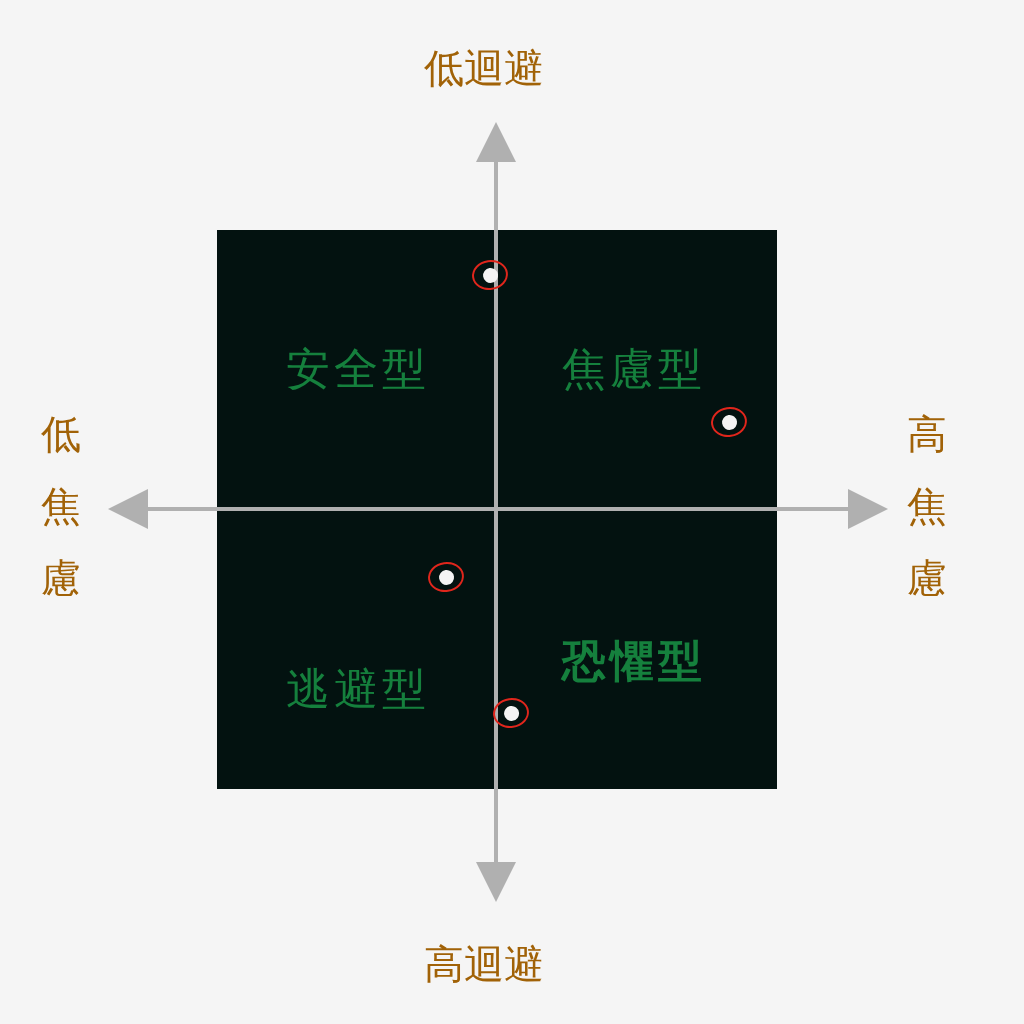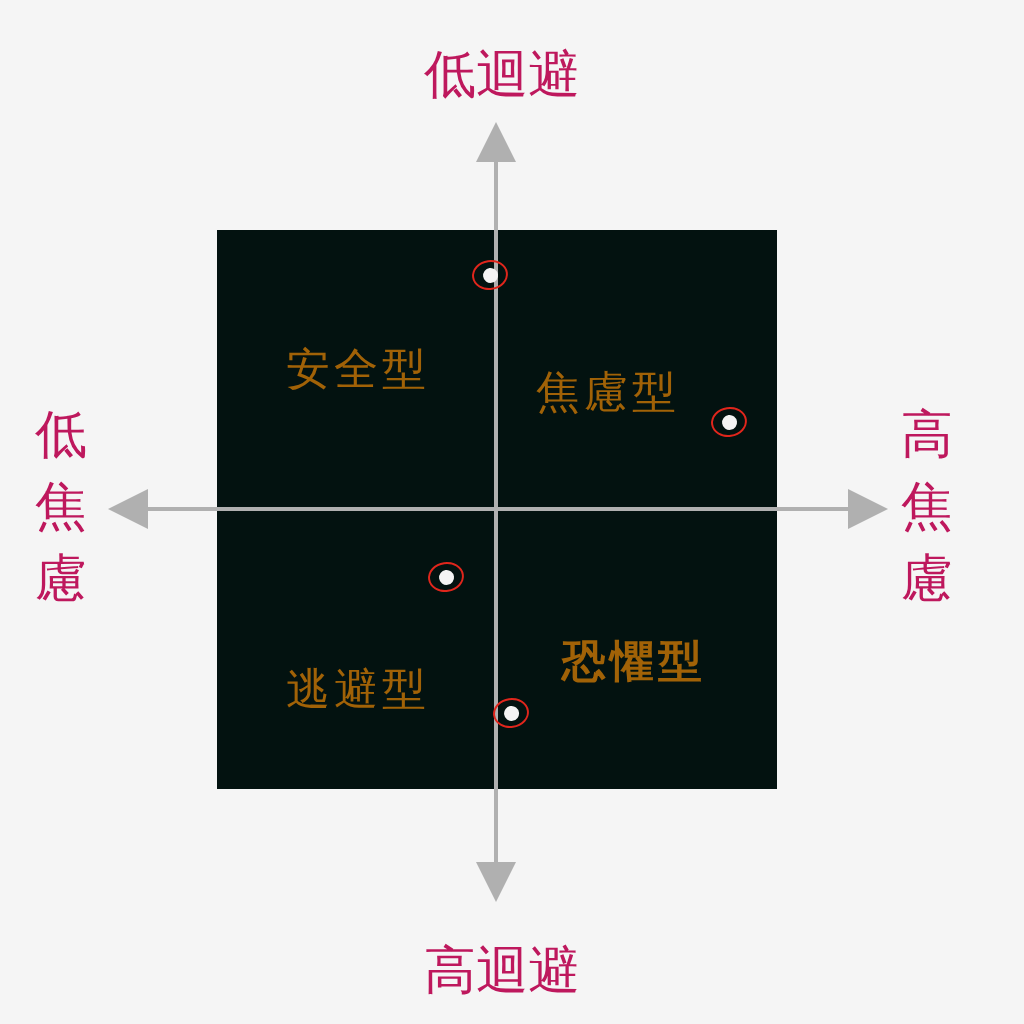--- a/index.html
+++ b/index.html
@@ -5,39 +5,39 @@
     html, body { margin: 0; padding: 0; }
     body {
       width: 1024px; height: 1024px;
       background: #f5f5f5;
       position: relative;
       overflow: hidden;
       font-family: "DejaVu Serif", "Liberation Serif", serif;
     }
     .label {
       position: absolute;
-      color: #be185d;
-      font-size: 52px;
+      color: #a16207;
+      font-size: 40px;
       line-height: 1;
     }
     .label.horizontal { white-space: nowrap; }
     .label.vertical {
       display: flex; flex-direction: column; align-items: center;
       width: 50px;
     }
     .label.vertical span { display: block; height: 72px; line-height: 72px; }
     .quad-box {
       position: absolute;
       left: 217px; top: 230px;
       width: 560px; height: 559px;
       background: #031210;
     }
     .quad-label {
       position: absolute;
-      color: #a16207;
+      color: #15803d;
       font-size: 44px;
       letter-spacing: 4px;
       white-space: nowrap;
     }
     .axis-line-v {
       position: absolute;
       left: 494px; top: 150px;
       width: 4px; height: 720px;
       background: #b0b0b0;
     }
@@ -103,21 +103,21 @@
 </div>
 <div class="label vertical" style="left:902px; top:398px;">
   <span>高</span>
   <span>焦</span>
   <span>慮</span>
 </div>
 
 <div class="quad-box"></div>
 
 <div class="quad-label" style="left:286px; top:340px;">安全型</div>
-<div class="quad-label" style="left:536px; top:340px;margin-top:23px;">焦慮型</div>
+<div class="quad-label" style="left:562px; top:340px;">焦慮型</div>
 <div class="quad-label" style="left:286px; top:660px;">逃避型</div>
 <div class="quad-label" style="left:562px; top:632px;font-weight:bold;">恐懼型</div>
 
 <div class="axis-line-v"></div>
 <div class="axis-line-h"></div>
 <div class="arrow arrow-up"></div>
 <div class="arrow arrow-down"></div>
 <div class="arrow arrow-left"></div>
 <div class="arrow arrow-right"></div>
 

